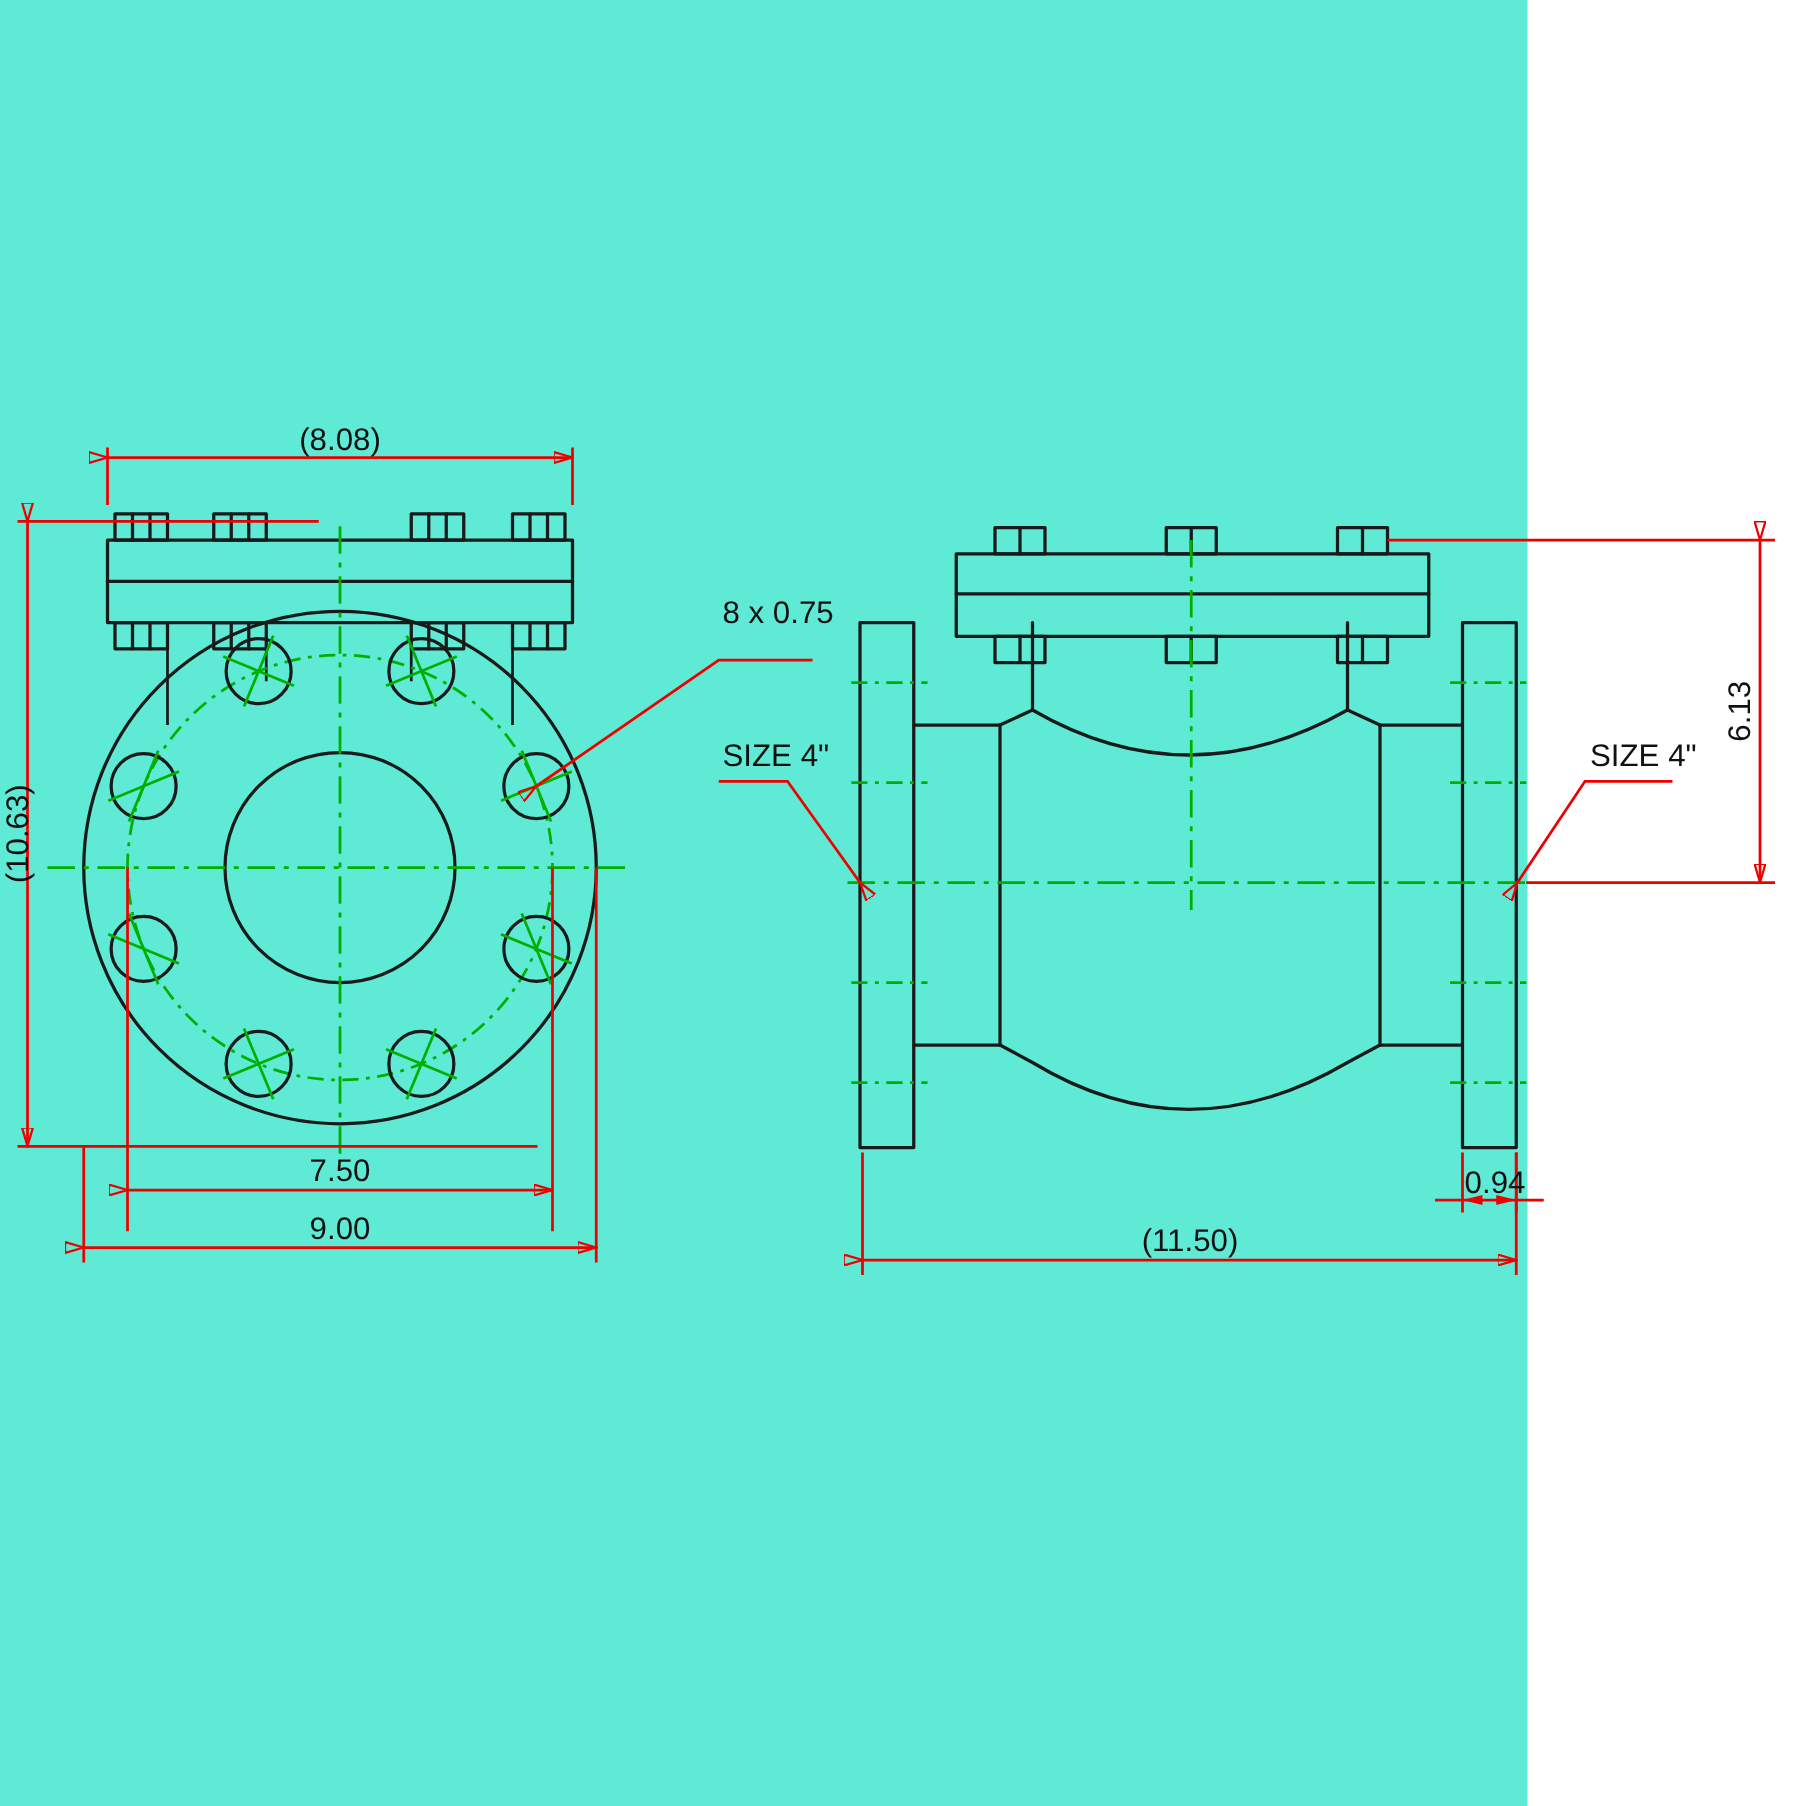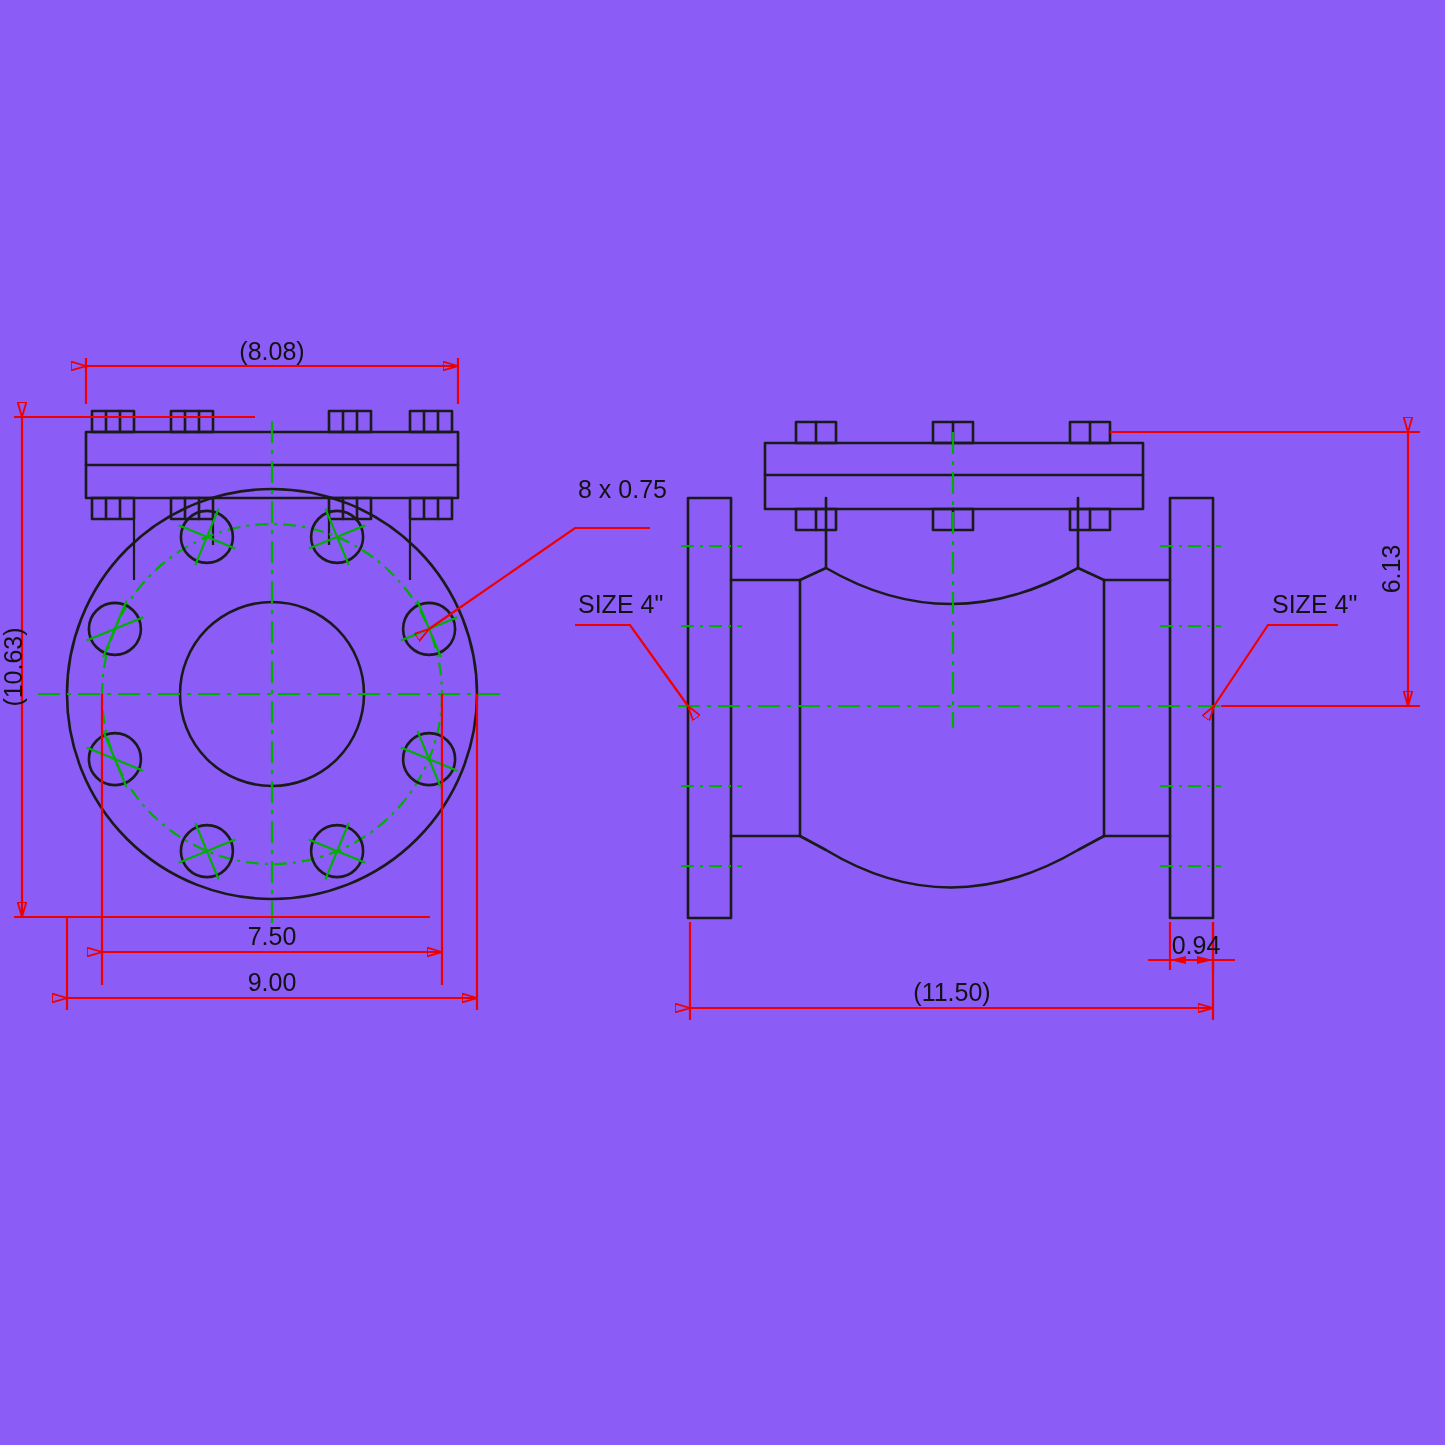--- a/index.html
+++ b/index.html
@@ -8,23 +8,23 @@
     background: #ffffff;
   }
   body {
     width: 1445px;
     height: 1445px;
     font-family: "Liberation Sans", sans-serif;
     overflow: hidden;
   }
   #drawing-root {
     position: relative;
-    width: 1445px;
+    width: 1222px;
     height: 1445px;
-    background: #8b5cf6;
+    background: #5eead4;
   }
   svg#cad {
     display: block;
     width: 1445px;
     height: 1445px;
   }
   .obj {
     fill: none;
     stroke: #1a1a1a;
     stroke-width: 2.6;

